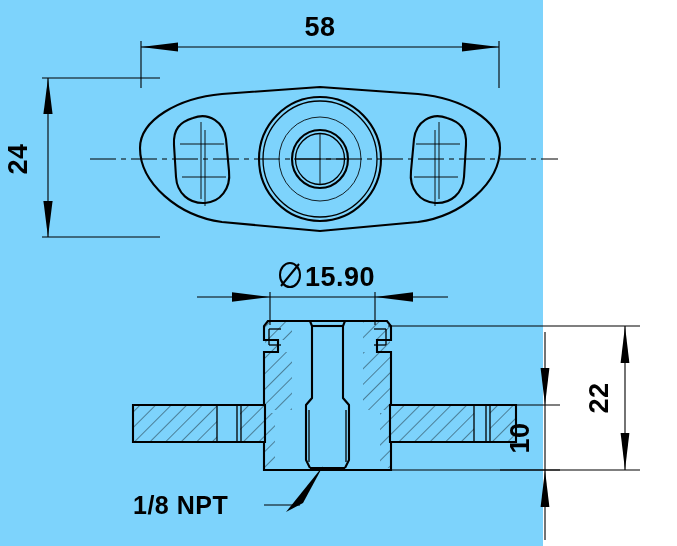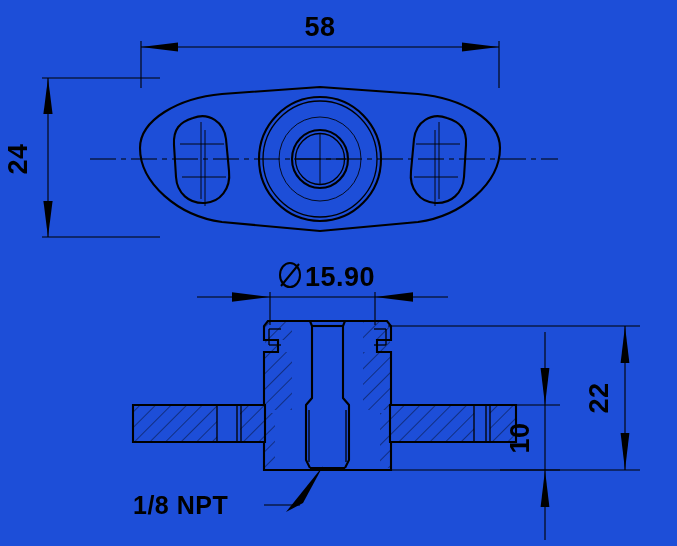--- a/index.html
+++ b/index.html
@@ -8,23 +8,23 @@
     background: #ffffff;
   }
   body {
     width: 677px;
     height: 546px;
     overflow: hidden;
     font-family: "Liberation Sans", sans-serif;
   }
   #drawing-root {
     position: relative;
-    width: 677px;
+    width: 543px;
     height: 546px;
-    background: #1d4ed8;
+    background: #7dd3fc;
   }
   svg#cad {
     display: block;
     width: 677px;
     height: 546px;
   }
   .ln {
     stroke: #000000;
     fill: none;
     stroke-linecap: butt;

